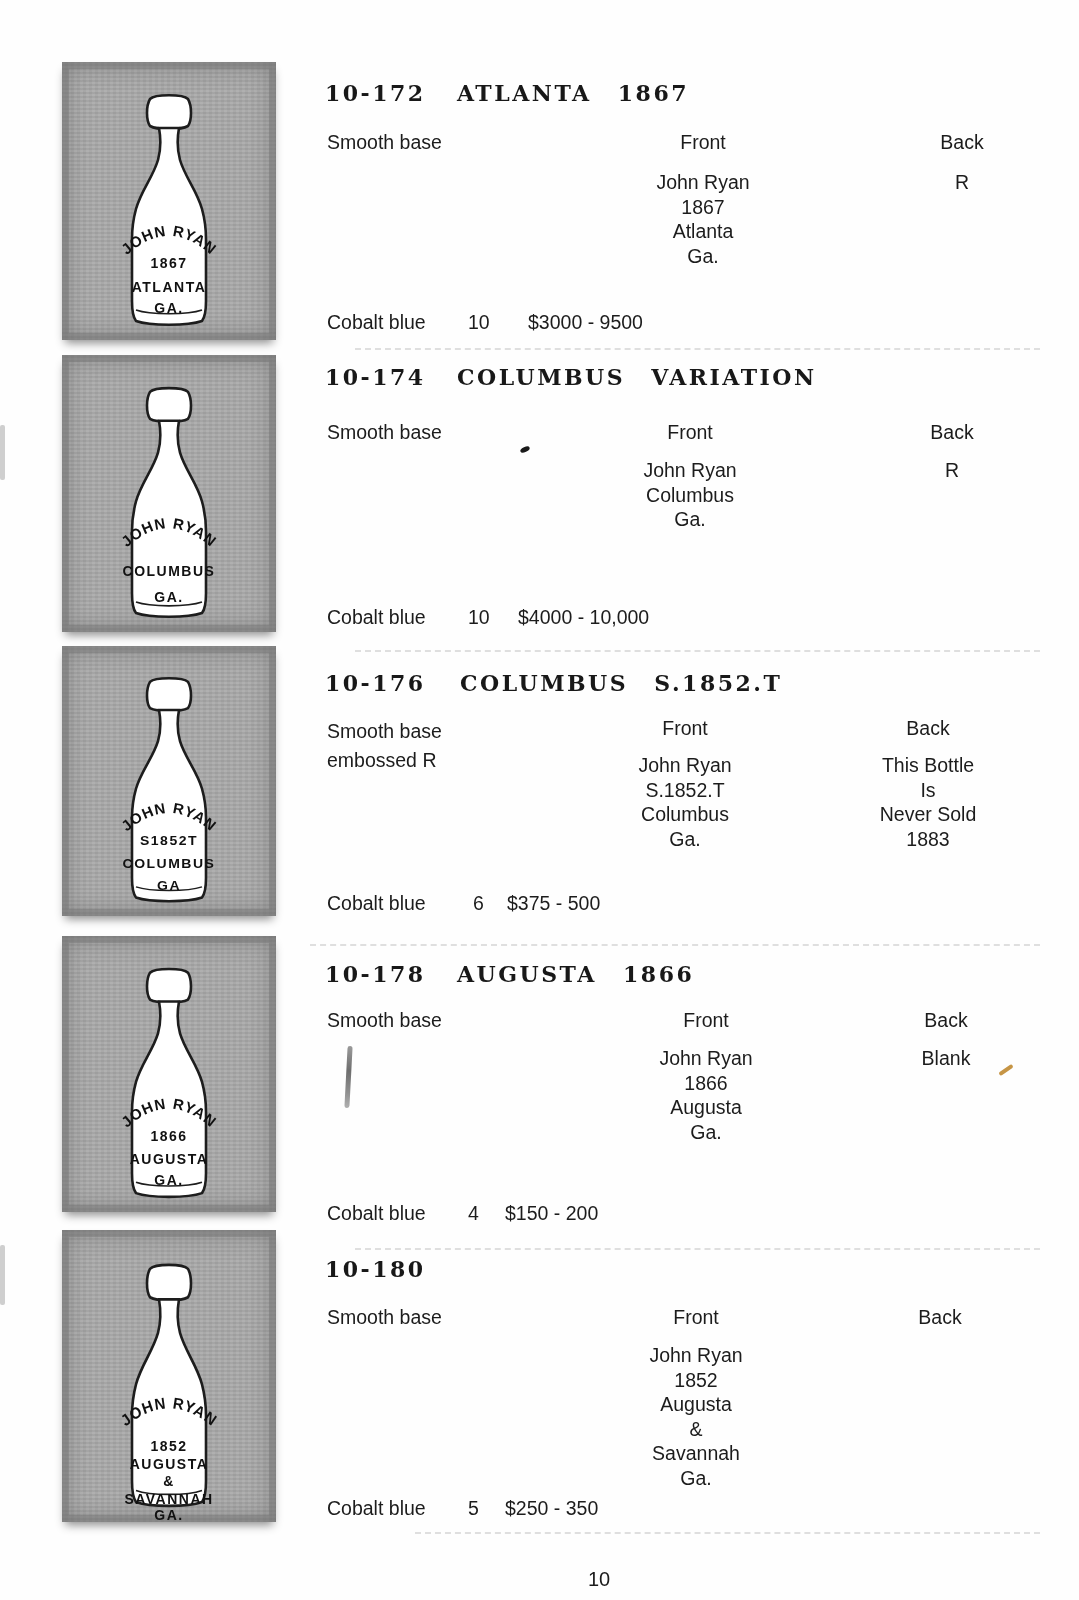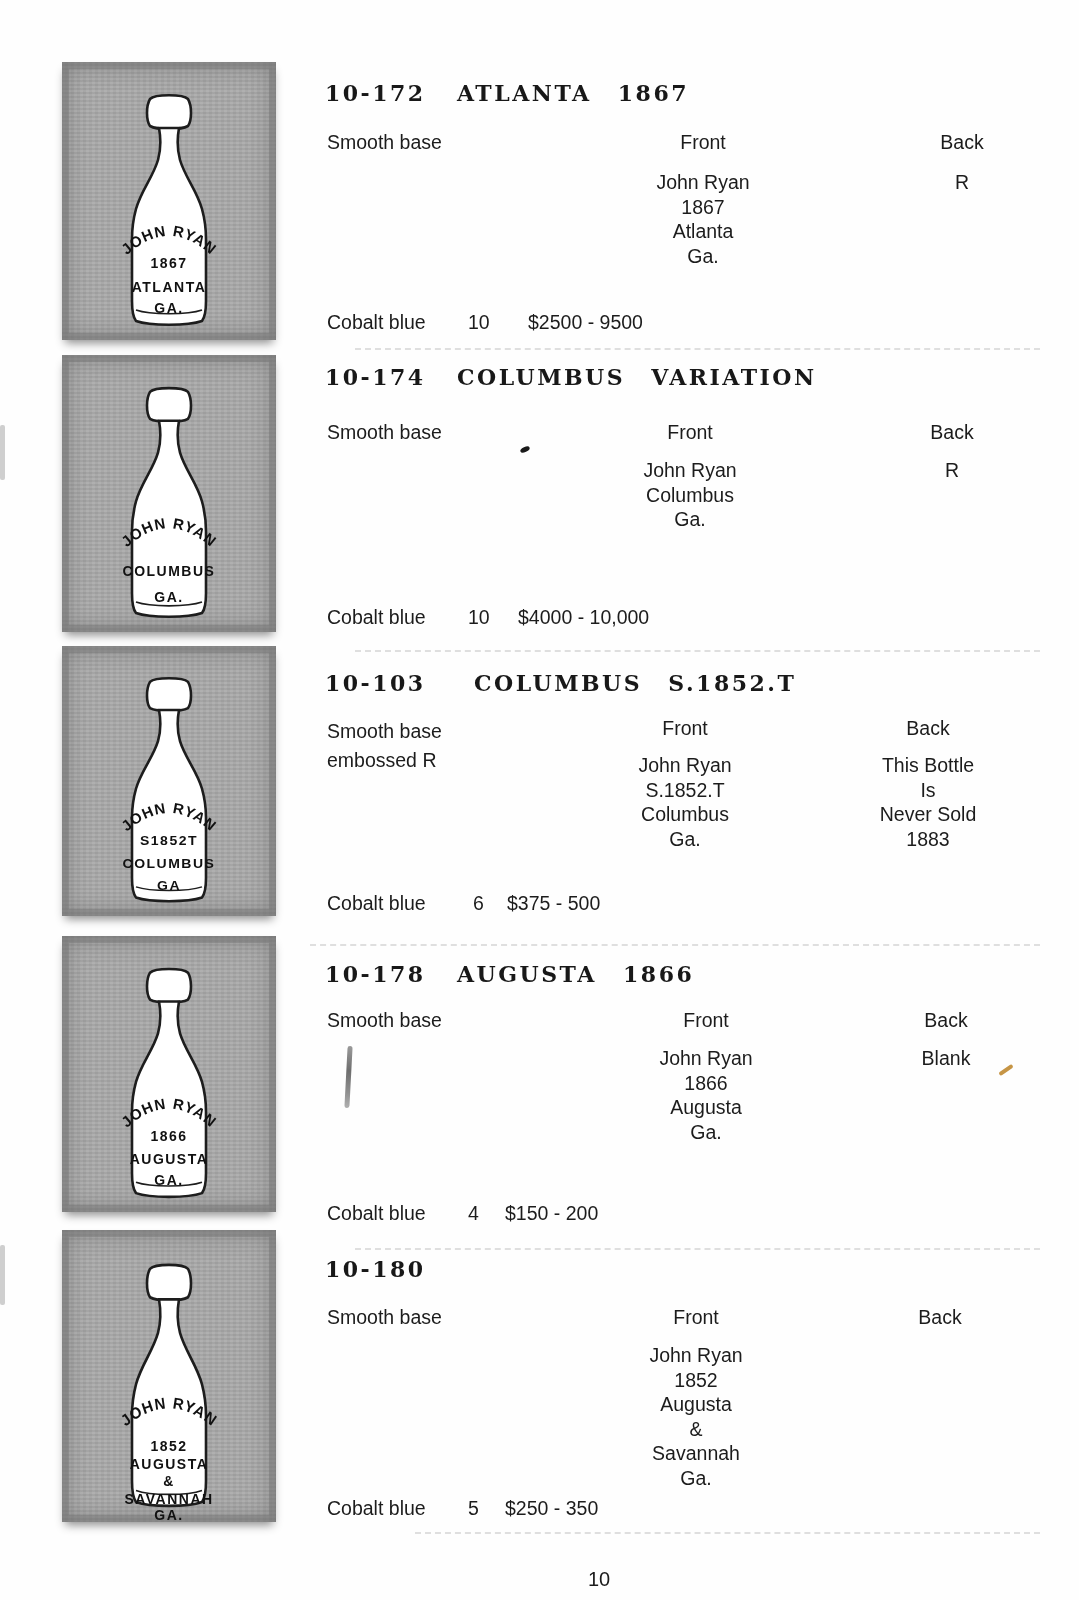--- a/index.html
+++ b/index.html
@@ -81,21 +81,21 @@
     <div>1867</div>
     <div>Atlanta</div>
     <div>Ga.</div>
   </div>
   <div class="col" style="left:962px;top:170px;">
     <div>R</div>
   </div>
   <div class="price-row" style="left:0;top:311px;width:1079px;">
     <span style="left:327px;">Cobalt blue</span>
     <span style="left:468px;">10</span>
-    <span style="left:528px;">$2500 - 9500</span>
+    <span style="left:528px;">$3000 - 9500</span>
   </div>
 
   <div class="dash" style="left:355px;top:348px;width:685px;"></div>
 
   <div class="photo" style="top:355px;height:277px;">
     <svg viewBox="0 0 214 278" preserveAspectRatio="none">
       <path class="glass" d="M88,37 C93,32 121,32 126,37 C130,44 130,58 126,64 C119,68 95,68 88,64 C84,58 84,44 88,37 Z"></path>
       <path class="glass" d="M97,66 C99,77 99,87 96,98 C91,115 79,129 74,147 C71,158 70,167 70,177 L70,239 C70,249 71,255 74,259 C88,264 126,264 140,259 C143,255 144,249 144,239 L144,177 C144,167 143,158 140,147 C135,129 123,115 118,98 C115,87 115,77 117,66 Z"></path>
       <path class="baseline" d="M74,248 C88,253 126,253 140,248"></path>
       <path id="arch2" d="M60,198 Q107,150 154,198" fill="none"></path>
@@ -131,22 +131,22 @@
       <path class="glass" d="M88,37 C93,32 121,32 126,37 C130,44 130,58 126,64 C119,68 95,68 88,64 C84,58 84,44 88,37 Z"></path>
       <path class="glass" d="M97,66 C99,77 99,87 96,98 C91,115 79,129 74,147 C71,158 70,167 70,177 L70,239 C70,249 71,255 74,259 C88,264 126,264 140,259 C143,255 144,249 144,239 L144,177 C144,167 143,158 140,147 C135,129 123,115 118,98 C115,87 115,77 117,66 Z"></path>
       <path class="baseline" d="M74,248 C88,253 126,253 140,248"></path>
       <path id="arch3" d="M60,196 Q107,148 154,196" fill="none"></path>
       <text class="b-arch" text-anchor="middle"><textPath href="#arch3" startOffset="50%">JOHN RYAN</textPath></text>
       <text class="b-line" x="107" y="205">S1852T</text>
       <text class="b-line" x="107" y="229">COLUMBUS</text>
       <text class="b-line" x="107" y="251">GA</text>
     </svg>
   </div>
-  <div class="code" style="left:325px;top:670px;">10-103</div>
-  <div class="title" style="left:474px;top:670px;">COLUMBUS S.1852.T</div>
+  <div class="code" style="left:325px;top:670px;">10-176</div>
+  <div class="title" style="left:460px;top:670px;">COLUMBUS S.1852.T</div>
   <div class="base-note" style="left:327px;top:717px;">Smooth base
 embossed R</div>
   <div class="lbl" style="left:685px;top:717px;transform:translateX(-50%);">Front</div>
   <div class="lbl" style="left:928px;top:717px;transform:translateX(-50%);">Back</div>
   <div class="col" style="left:685px;top:753px;">
     <div>John Ryan</div>
     <div>S.1852.T</div>
     <div>Columbus</div>
     <div>Ga.</div>
   </div>

